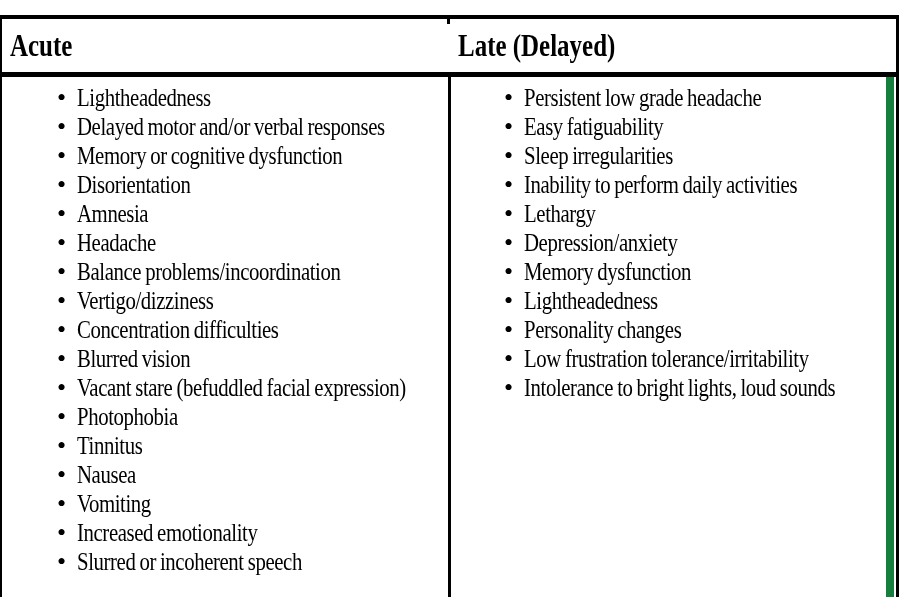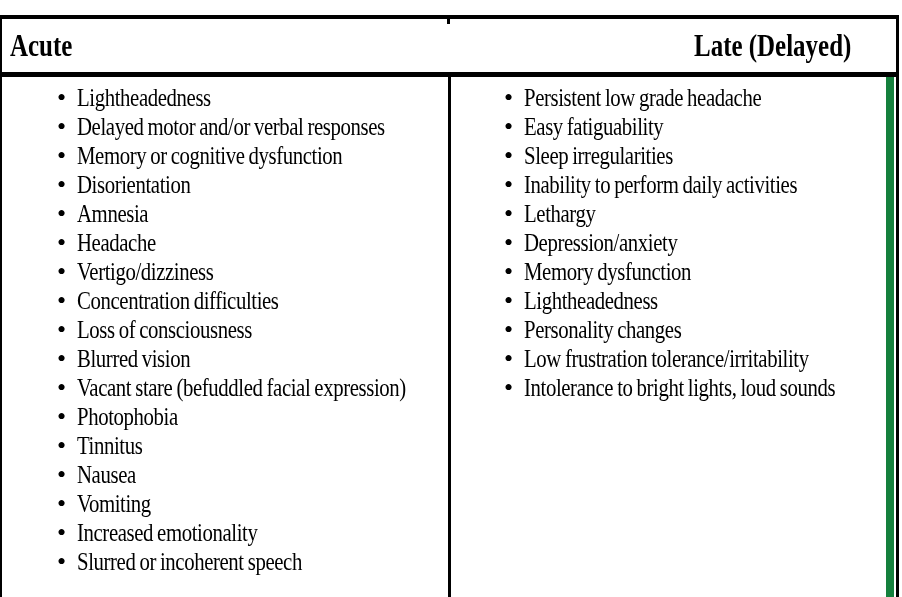--- a/index.html
+++ b/index.html
@@ -49,21 +49,20 @@
     letter-spacing: 0px;
   }
   .header-cell.col-acute {
     width: 449px;
     box-sizing: border-box;
     padding-left: 8px;
   }
   .header-cell.col-late {
     flex: 1;
     padding-left: 7px;
-    text-align: right;
   }
   .top-tick {
     position: absolute;
     left: 445px;
     top: -4px;
     width: 3px;
     height: 9px;
     background: #000000;
   }
   .body-row {
@@ -154,35 +153,35 @@
             <li>
               <span class="bullet">•</span>
               <span class="item-text">Amnesia</span>
             </li>
 
             <li>
               <span class="bullet">•</span>
               <span class="item-text">Headache</span>
             </li>
 
+            <li>
+              <span class="bullet">•</span>
+              <span class="item-text">Balance problems/incoordination</span>
+            </li>
 
             <li>
               <span class="bullet">•</span>
               <span class="item-text">Vertigo/dizziness</span>
             </li>
 
             <li>
               <span class="bullet">•</span>
               <span class="item-text">Concentration difficulties</span>
             </li>
 
-            <li>
-              <span class="bullet">•</span>
-              <span class="item-text">Loss of consciousness</span>
-            </li>
 
             <li>
               <span class="bullet">•</span>
               <span class="item-text">Blurred vision</span>
             </li>
 
             <li>
               <span class="bullet">•</span>
               <span class="item-text">Vacant stare (befuddled facial expression)</span>
             </li>

